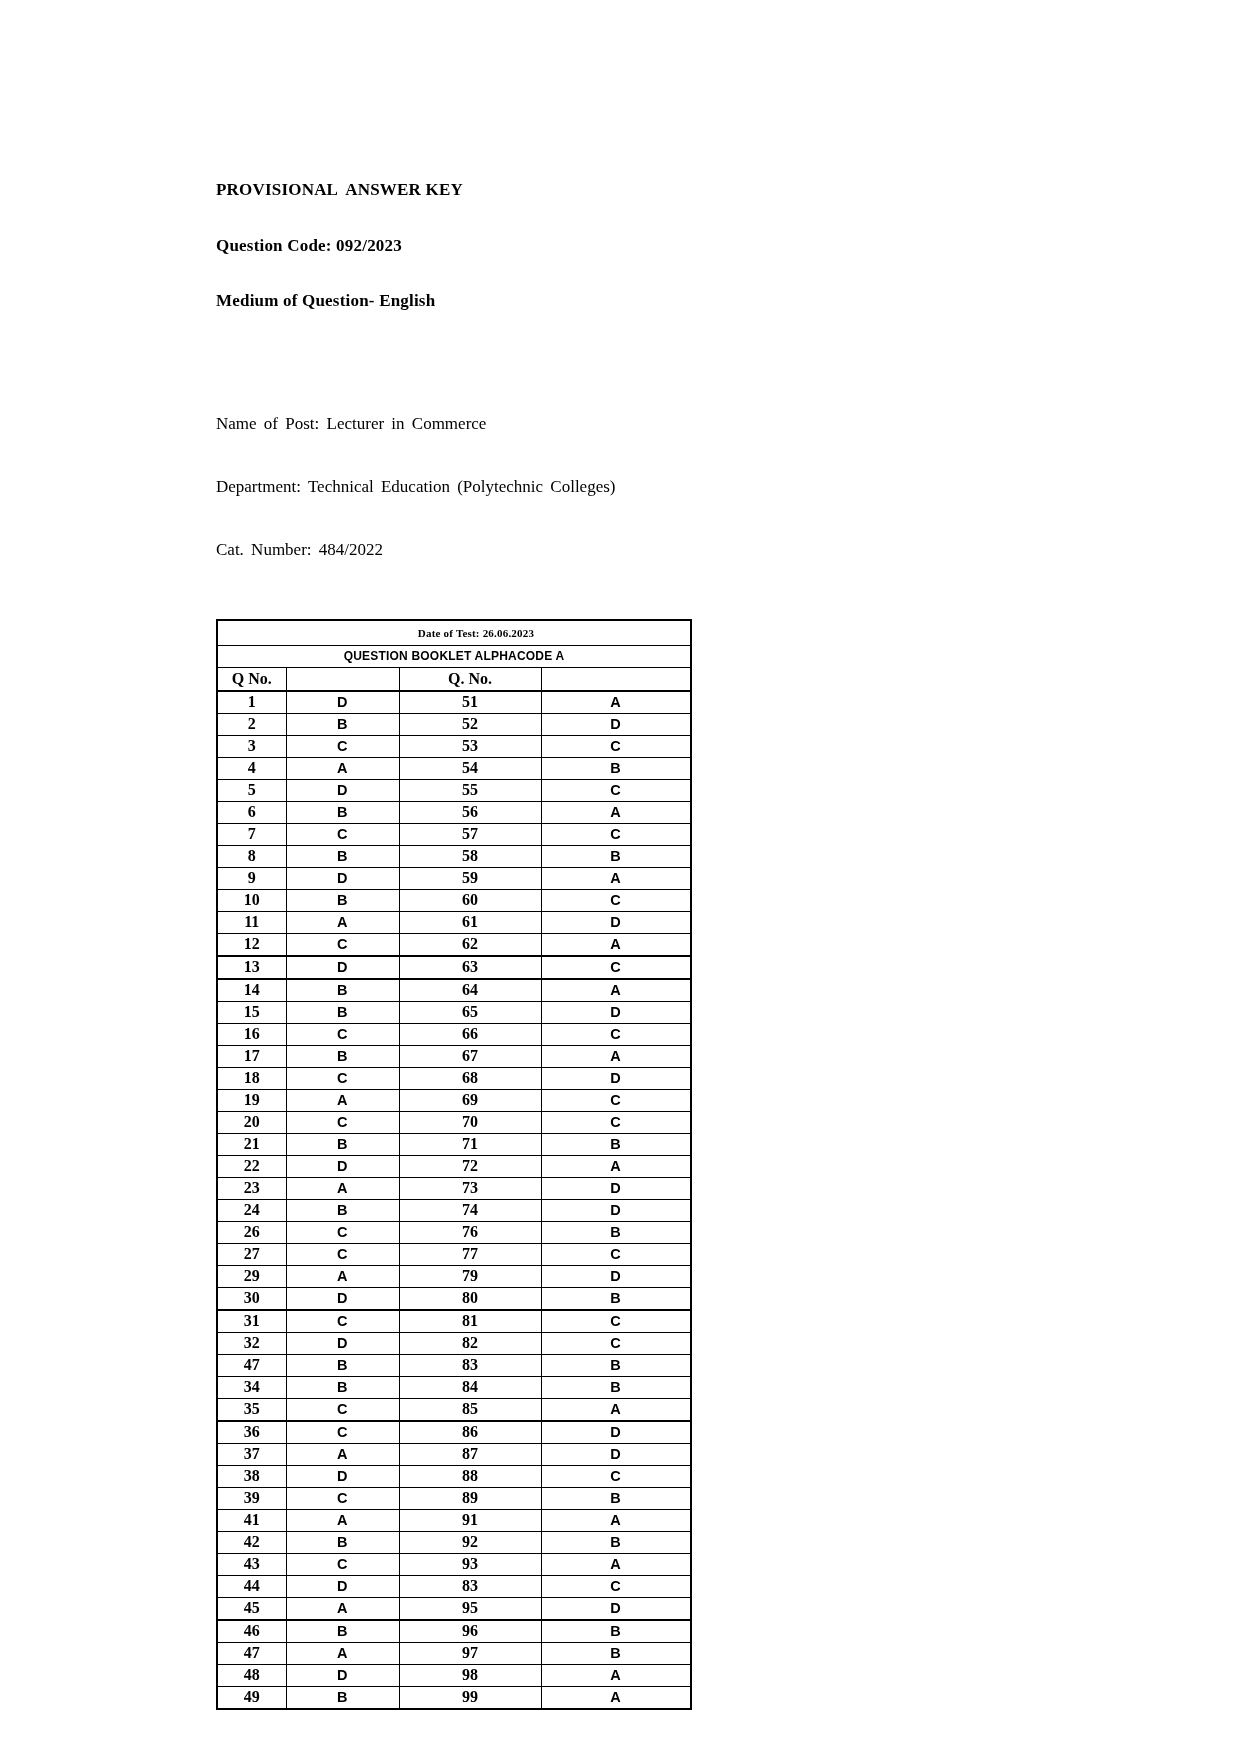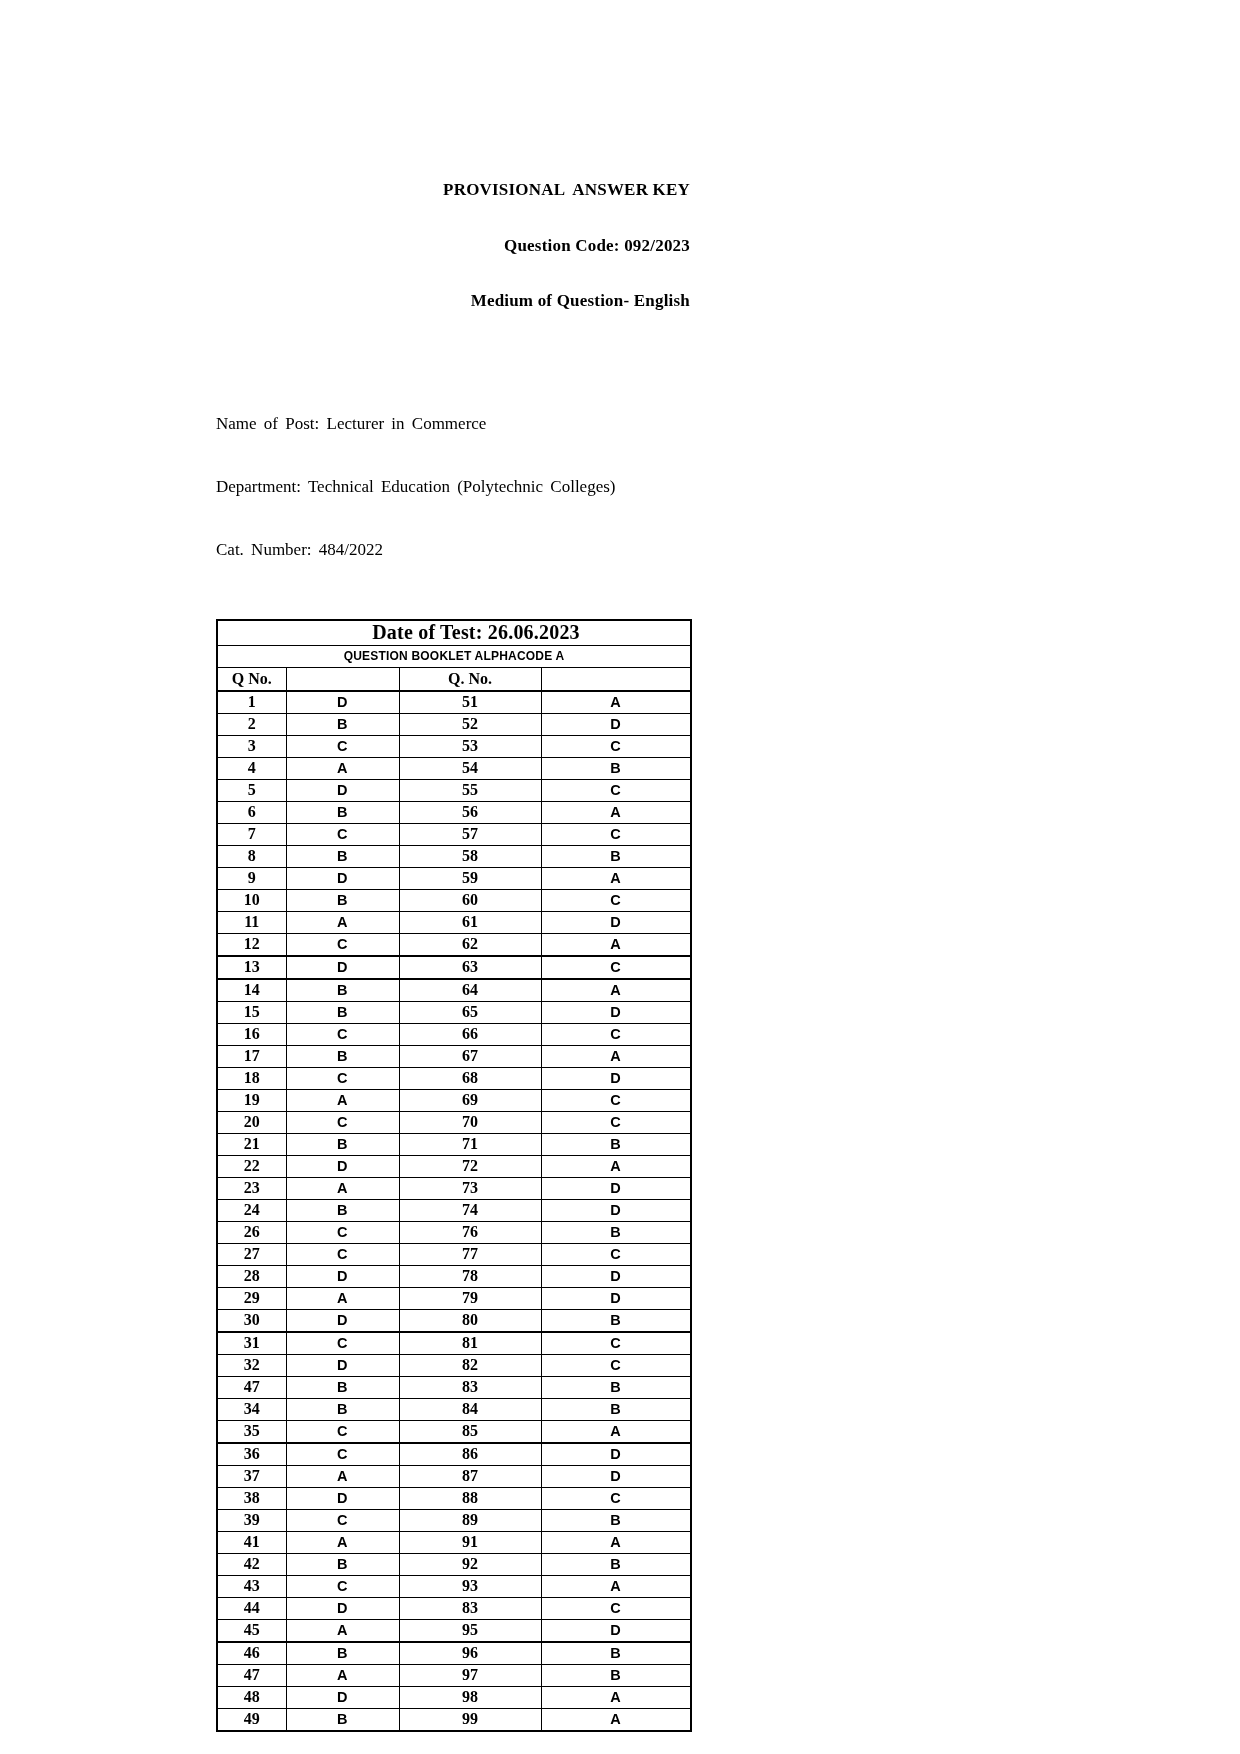--- a/index.html
+++ b/index.html
@@ -9,21 +9,21 @@
     font-family: "Liberation Serif", serif;
     position: relative;
   }
   .doc {
     position: absolute;
     left: 216px; top: 0;
     width: 474px;
   }
   .title-block {
     margin-top: 144px;
-    text-align: right;
+    text-align: left;
     font-weight: bold;
     font-size: 17px;
     line-height: 18.5px;
     white-space: pre-wrap;
     letter-spacing: 0.2px;
   }
   .post-block {
     margin-top: 23px;
     font-weight: normal;
     font-size: 17px;
@@ -39,21 +39,21 @@
     border: 2px solid #000;
   }
   table.answer-key td {
     border: 1px solid #000;
     text-align: center;
     vertical-align: middle;
     padding: 0;
     font-weight: bold;
     overflow: hidden;
   }
-  tr.date-row td { font-size: 20px; height: 24px; letter-spacing: 0.2px; padding-left: 44px; }
+  tr.date-row td { font-size: 11px; height: 24px; letter-spacing: 0.2px; padding-left: 44px; }
   tr.alphacode-row td {
     font-family: "Liberation Sans", sans-serif;
     font-size: 12px; height: 21px; letter-spacing: 0.2px;
   }
   tr.colhead-row td { font-size: 16px; height: 22px; border-bottom-width: 2px; }
   tbody td { height: 21px; font-size: 16px; }
   td.c2, td.c4 {
     font-family: "Liberation Sans", sans-serif;
     font-size: 14.5px;
     letter-spacing: 0.4px;
@@ -250,26 +250,20 @@
           <td class="c3">76</td>
           <td class="c4">B</td>
         </tr>
         <tr>
           <td class="c1">27</td>
           <td class="c2">C</td>
           <td class="c3">77</td>
           <td class="c4">C</td>
         </tr>
         <tr>
-          <td class="c1">28</td>
-          <td class="c2">D</td>
-          <td class="c3">78</td>
-          <td class="c4">D</td>
-        </tr>
-        <tr>
           <td class="c1">29</td>
           <td class="c2">A</td>
           <td class="c3">79</td>
           <td class="c4">D</td>
         </tr>
         <tr class="thick">
           <td class="c1">30</td>
           <td class="c2">D</td>
           <td class="c3">80</td>
           <td class="c4">B</td>

